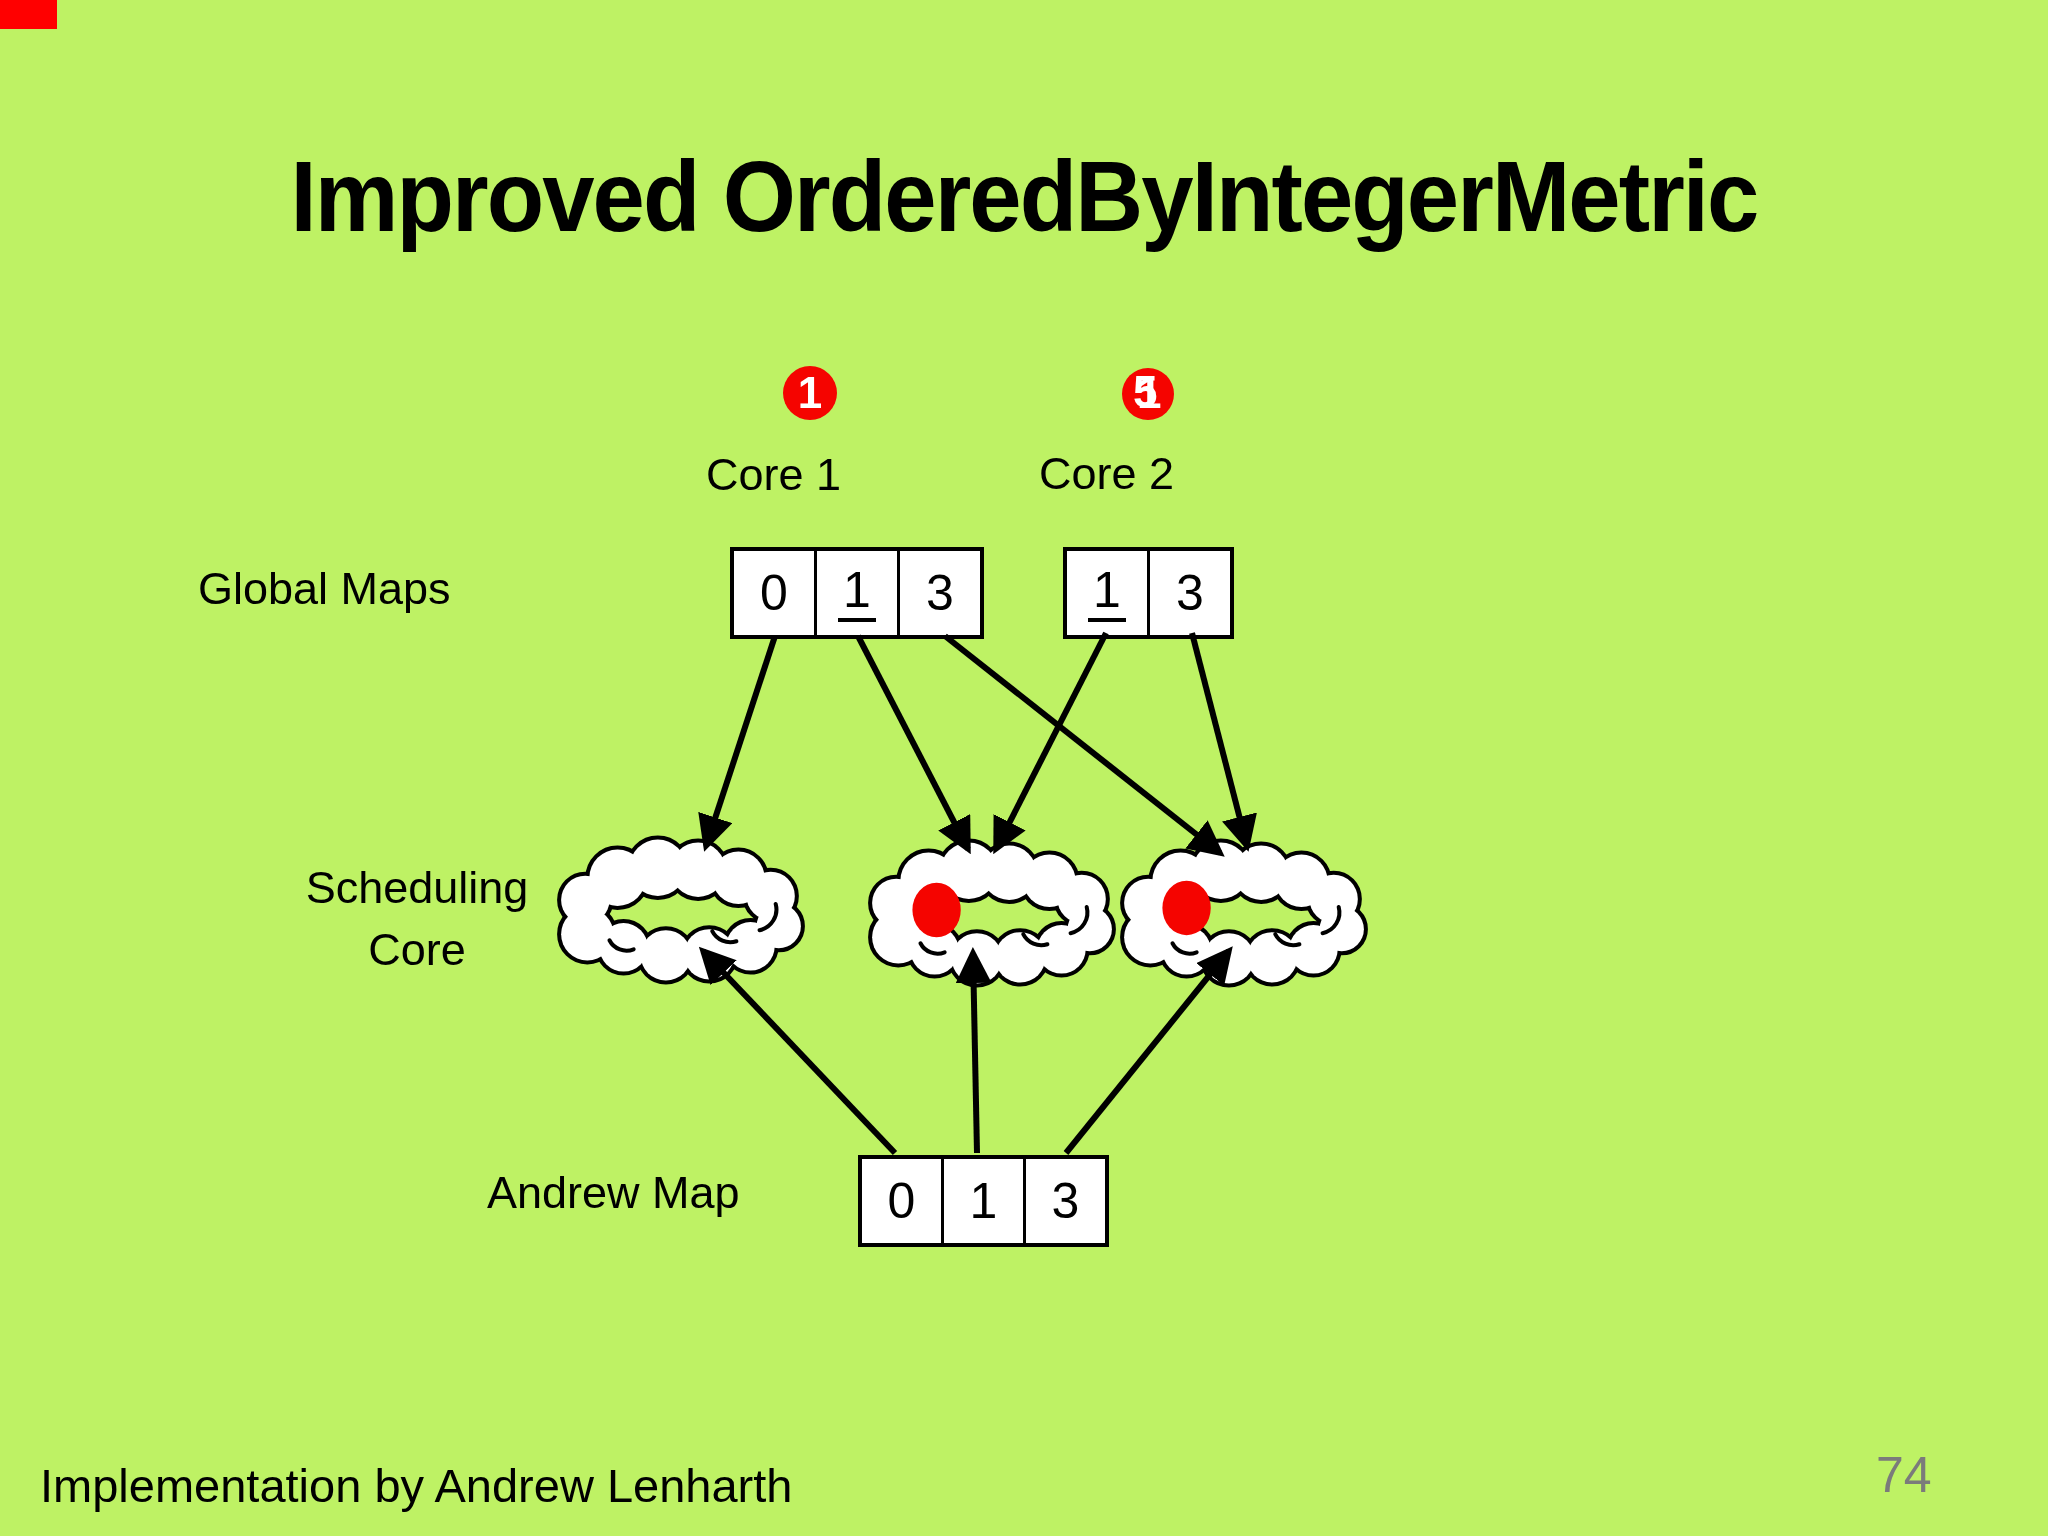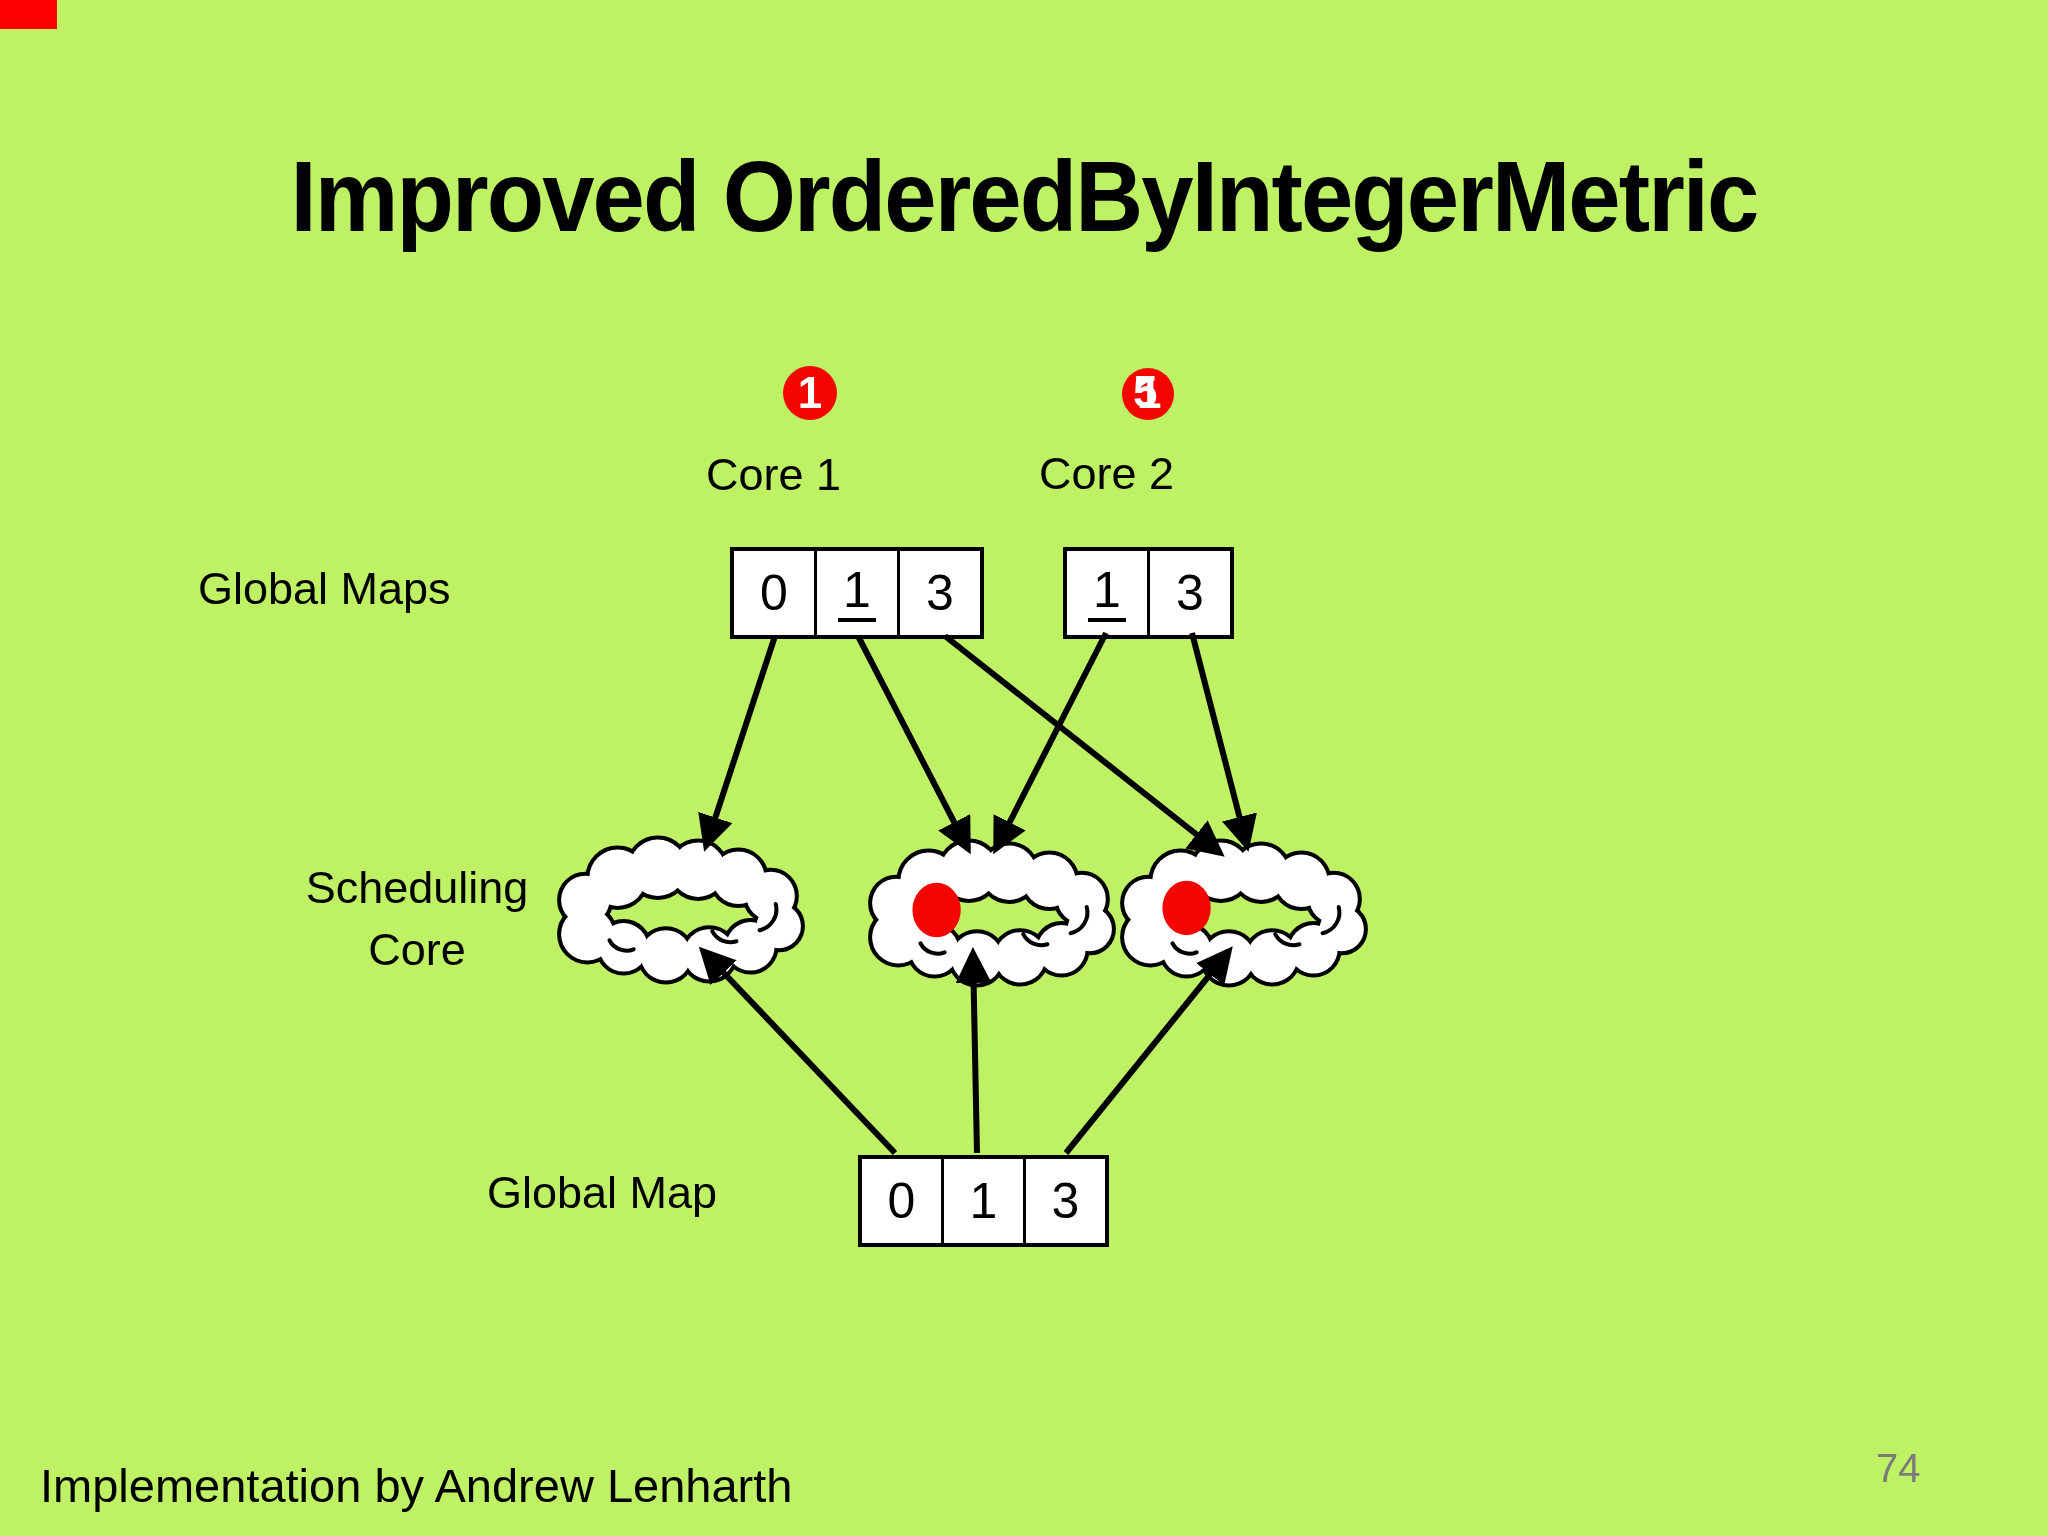--- a/index.html
+++ b/index.html
@@ -31,21 +31,21 @@
   
   .map-table{display:flex;border:4px solid #000;background:#fff;}
   .map-cell{width:80px;height:84px;display:flex;align-items:center;justify-content:center;
     font-size:50px;border-left:3px solid #000;}
   .map-cell:first-child{border-left:none;}
   .u{border-bottom:4px solid #000;padding:0 5px 3px 5px;line-height:1;}
   
   .cloud{width:272px;height:148px;}
   .cloud svg{width:100%;height:100%;overflow:visible;}
   .footer{left:40px;top:1458px;font-size:47px;}
-  .pagenum{left:1876px;top:1446px;font-size:40px;color:#7b7b7b;}
+  .pagenum{left:1876px;top:1446px;font-size:50px;color:#7b7b7b;}
   .arrow-layer{left:0;top:0;width:2048px;height:1536px;pointer-events:none;}
 </style>
 </head>
 <body>
 
 <div class="slide">
 
   <div class="abs corner-block"></div>
 
   <h1 class="abs title" style="margin:0;">Improved OrderedByIntegerMetric</h1>
@@ -143,21 +143,21 @@
       <ellipse cx="80" cy="73" rx="24" ry="27" fill="#f50400"></ellipse>
     </svg>
   </div>
   <div class="abs cloud" style="left:1108px;top:836px;">
     <svg viewBox="0 0 270 146">
       <use href="#cloudShape"></use>
       <ellipse cx="78" cy="71" rx="24" ry="27" fill="#f50400"></ellipse>
     </svg>
   </div>
 
-  <div class="abs lbl" style="left:487px;top:1166px;">Global Map</div>
+  <div class="abs lbl" style="left:487px;top:1166px;">Andrew Map</div>
 
   <div class="abs map-table" style="left:858px;top:1155px;">
     <div class="map-cell" style="width:79px;">
         <span>0</span>
       </div>
     <div class="map-cell" style="width:79px;">
         <span>1</span>
       </div>
     <div class="map-cell" style="width:79px;">
         <span>3</span>

